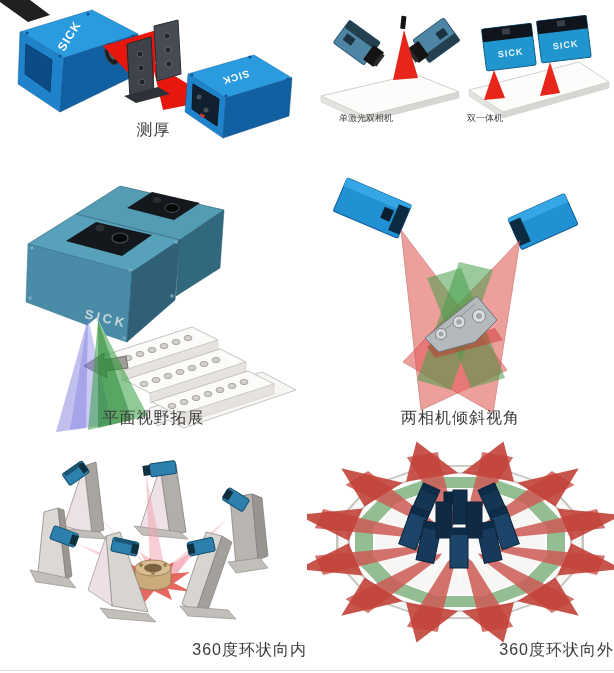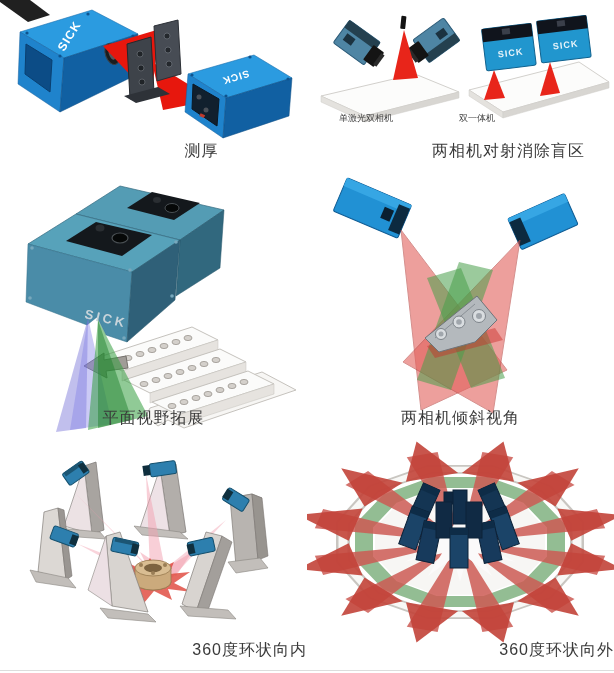--- a/index.html
+++ b/index.html
@@ -4,26 +4,26 @@
 <style>
   html,body{margin:0;padding:0;background:#ffffff;}
   body{font-family:"Liberation Sans","DejaVu Sans",sans-serif;}
   .sheet{position:relative;width:614px;height:673px;background:#fff;overflow:hidden;}
   .grid{position:absolute;top:0;left:0;width:614px;height:673px;display:grid;
         grid-template-columns:307px 307px;grid-template-rows:170px 270px 233px;}
   .cell{position:relative;margin:0;}
   .cell svg{position:absolute;top:0;left:0;display:block;}
   .cap{position:absolute;left:0;width:100%;text-align:center;color:#3a3a3a;
        font-size:16px;letter-spacing:1px;}
-  .cap-r1{bottom:8px;margin-left:48px;}
+  .cap-r1{bottom:29px;}
   .cap-r2{bottom:11px;}
   .cap-r3{bottom:12px;text-align:right;}
   .sublabel{position:absolute;font-size:9px;color:#3f3f3f;text-align:left;width:110px;}
   .sub-left{left:32px;top:112px;}
-  .sub-right{left:152px;top:112px;}
+  .sub-right{left:160px;top:112px;}
   .divider{position:absolute;left:0;bottom:2px;width:614px;height:1px;background:#dddddd;}
 </style>
 </head>
 <body>
 
 <div class="sheet">
 <div class="grid">
 
   <figure class="cell">
     <svg width="307" height="170" viewBox="0 0 307 170">
@@ -121,21 +121,20 @@
         <g transform="translate(258,40) rotate(-7)">
           <rect x="-26" y="-22" width="50" height="42" rx="2" fill="#2196ce" stroke="#10628f"></rect>
           <rect x="-26" y="-22" width="50" height="13" fill="#10141c"></rect>
           <rect x="-6" y="-20" width="8" height="6" fill="#3a3f4a"></rect>
           <text text-anchor="middle" x="0" y="8" fill="#e8f4fa" font-size="9" font-weight="bold" letter-spacing="1">SICK</text>
         </g>
       </g>
     </svg>
     <div class="sublabel sub-left">单激光双相机</div>
     <div class="sublabel sub-right">双一体机</div>
-    <figcaption class="cap cap-r1">两相机对射消除盲区</figcaption>
   </figure>
 
   <figure class="cell">
     <svg width="307" height="270" viewBox="0 0 307 270">
 
       <g>
         <polygon points="120,16 224,40 180,70 76,44" fill="#549cb4" stroke="#356a80" stroke-width="0.7"></polygon>
         <polygon points="224,40 220,98 176,126 180,70" fill="#31687e" stroke="#27566a" stroke-width="0.5"></polygon>
         <polygon points="152,22 200,33 174,50 127,38" fill="#14181c"></polygon>
         <ellipse cx="172" cy="38" rx="7" ry="4.5" fill="#060808" stroke="#4a5054"></ellipse>

